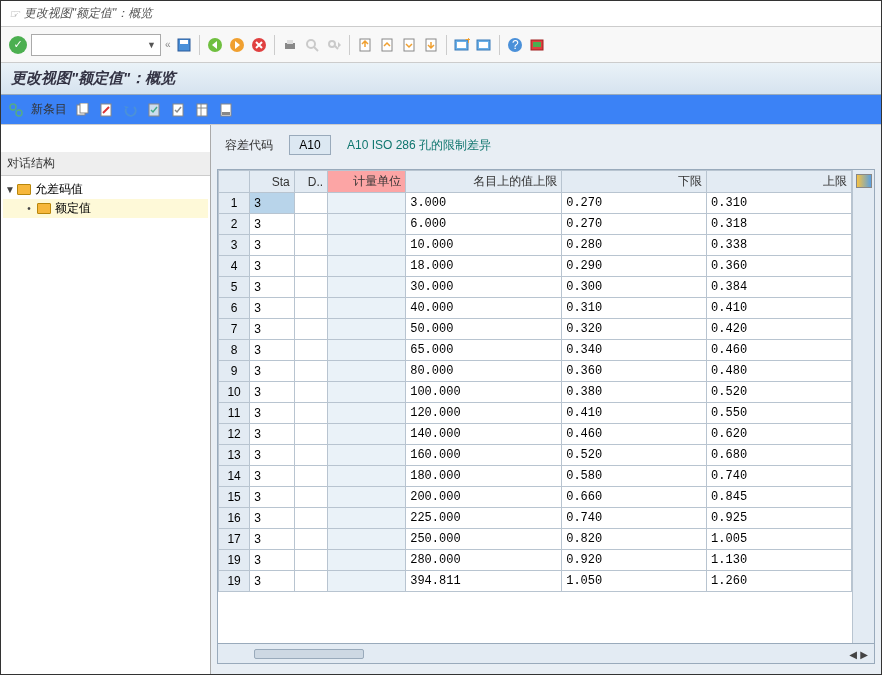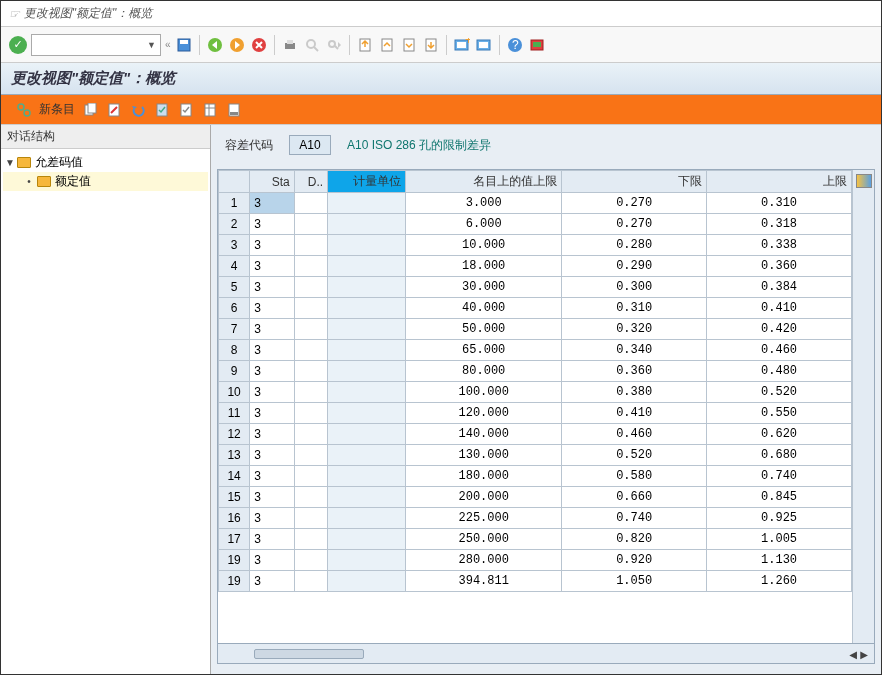--- a/index.html
+++ b/index.html
@@ -8,44 +8,44 @@
   .titlebar { display: flex; align-items: center; padding: 4px 8px; background: #fff; border-bottom: 1px solid #ccc; font-style: italic; color: #555; font-size: 14px; }
   .titlebar .win-icon { margin-right: 4px; color: #888; }
   .toolbar-main { display: flex; align-items: center; padding: 4px 8px; gap: 4px; background: #f8f8f8; border-bottom: 1px solid #ccc; height: 36px; }
   .tb-check { width:18px; height:18px; border-radius:50%; background:#4caf50; color:#fff; display:inline-flex; align-items:center; justify-content:center; font-size:11px; }
   .tb-combo { border:1px solid #aaa; background:#fff; height:22px; width:130px; display:flex; align-items:center; justify-content:flex-end; padding:0 4px; }
   .tb-combo .dd { font-size:9px; color:#555; }
   .tb-sep { width:1px; height:20px; background:#ccc; margin:0 2px; }
   .tb-dbl { color:#888; font-size:10px; }
   .tb-ic { width:18px; height:18px; display:inline-flex; align-items:center; justify-content:center; }
   .header2 { background: linear-gradient(#eaf2f8,#d6e3ef); border-bottom:1px solid #9ab; padding:6px 10px; font-style:italic; font-weight:bold; color:#334; font-size:15px; }
-  .toolbar-sub { display:flex; align-items:center; gap:6px; padding:4px 14px; background:#f97316; border-bottom:1px solid #ccc; height:30px; }
+  .toolbar-sub { display:flex; align-items:center; gap:6px; padding:4px 6px; background:#3b82f6; border-bottom:1px solid #ccc; height:30px; }
   .body-area { flex:1; display:flex; overflow:hidden; }
   .left-pane { width:210px; background:#fff; border-right:1px solid #aaa; display:flex; flex-direction:column; }
-  .lp-head { background:#eee; border-bottom:1px solid #ccc; padding:3px 6px; color:#333; }
+  .lp-head { background:#eee; border-bottom:1px solid #ccc; padding:3px 6px; color:#333;margin-top:27px; }
   .tree { padding:4px 2px; }
   .tree-row { display:flex; align-items:center; gap:4px; padding:1px 2px; }
   .tree-row.sel { background:#fef9d8; }
   .folder-ic { width:14px; height:11px; background:#f6b73c; border:1px solid #b8860b; border-radius:1px; }
   .expander { font-size:10px; color:#444; width:8px; text-align:center; }
   .right-pane { flex:1; padding:10px 6px; background:#e8eef4; display:flex; flex-direction:column; overflow:hidden; }
   .field-row { display:flex; align-items:center; gap:16px; margin-bottom:14px; padding-left:8px; }
   .field-row .lbl { color:#333; }
   .field-row .val { border:1px solid #9ab; background:#dce8f2; padding:2px 8px; min-width:42px; text-align:center; }
   .field-row .desc { color:#0f766e; }
   .table-wrap { flex:1; overflow:hidden; display:flex; border:1px solid #9ab; background:#fff; }
   .table-scroll { flex:1; overflow-y:auto; overflow-x:hidden; }
   table { border-collapse:collapse; width:100%; table-layout:fixed; }
   th, td { border:1px solid #b8c4d0; padding:2px 4px; height:21px; }
   th { background:#e3ebf3; text-align:right; font-weight:normal; color:#333; position:sticky; top:0; }
-  td.num { text-align:center; font-family:"Courier New",monospace; }
+  td.num { text-align:left; font-family:"Courier New",monospace; }
   td.rowhdr, th.rowhdr { background:#e3ebf3; text-align:center; width:28px; }
   .col-sta { width:40px; }
   .col-d { width:30px; }
-  .col-unit { width:70px; background:#0ea5e9; }
+  .col-unit { width:70px; background:#fca5a5; }
   .col-upper1 { width:140px; }
   .col-lower { width:130px;margin-left:7px; }
   .col-upper2 { width:130px;margin-top:12px; }
   .sel-cell { background:#b8d4ea; }
   .side-strip { width:22px; background:#e3ebf3; border-left:1px solid #b8c4d0; display:flex; flex-direction:column; align-items:center; justify-content:space-between; padding:4px 0; }
   .cfg-ic { width:16px; height:14px; background:linear-gradient(to right,#f6c244,#5aa0e0); border:1px solid #888; }
   .hscroll { height:20px; background:#e3ebf3; border:1px solid #9ab; border-top:none; display:flex; align-items:center; justify-content:space-between; padding:0 6px; }
   .hscroll .arrow { font-size:10px; color:#444; }
   .hscroll .thumb { width:110px; height:10px; background:#cdd8e3; border:1px solid #9ab; border-radius:2px; margin-left:30px; }
   svg { display:block; }
@@ -365,21 +365,21 @@
                   <td style="background:#eaf2f8"></td>
                   <td class="num">140.000</td>
                   <td class="num">0.460</td>
                   <td class="num">0.620</td>
                 </tr>
                 <tr>
                   <td class="rowhdr">13</td>
                   <td class="">3</td>
                   <td></td>
                   <td style="background:#eaf2f8"></td>
-                  <td class="num">130.000</td>
+                  <td class="num">160.000</td>
                   <td class="num">0.520</td>
                   <td class="num">0.680</td>
                 </tr>
                 <tr>
                   <td class="rowhdr">14</td>
                   <td class="">3</td>
                   <td></td>
                   <td style="background:#eaf2f8"></td>
                   <td class="num">180.000</td>
                   <td class="num">0.580</td>

